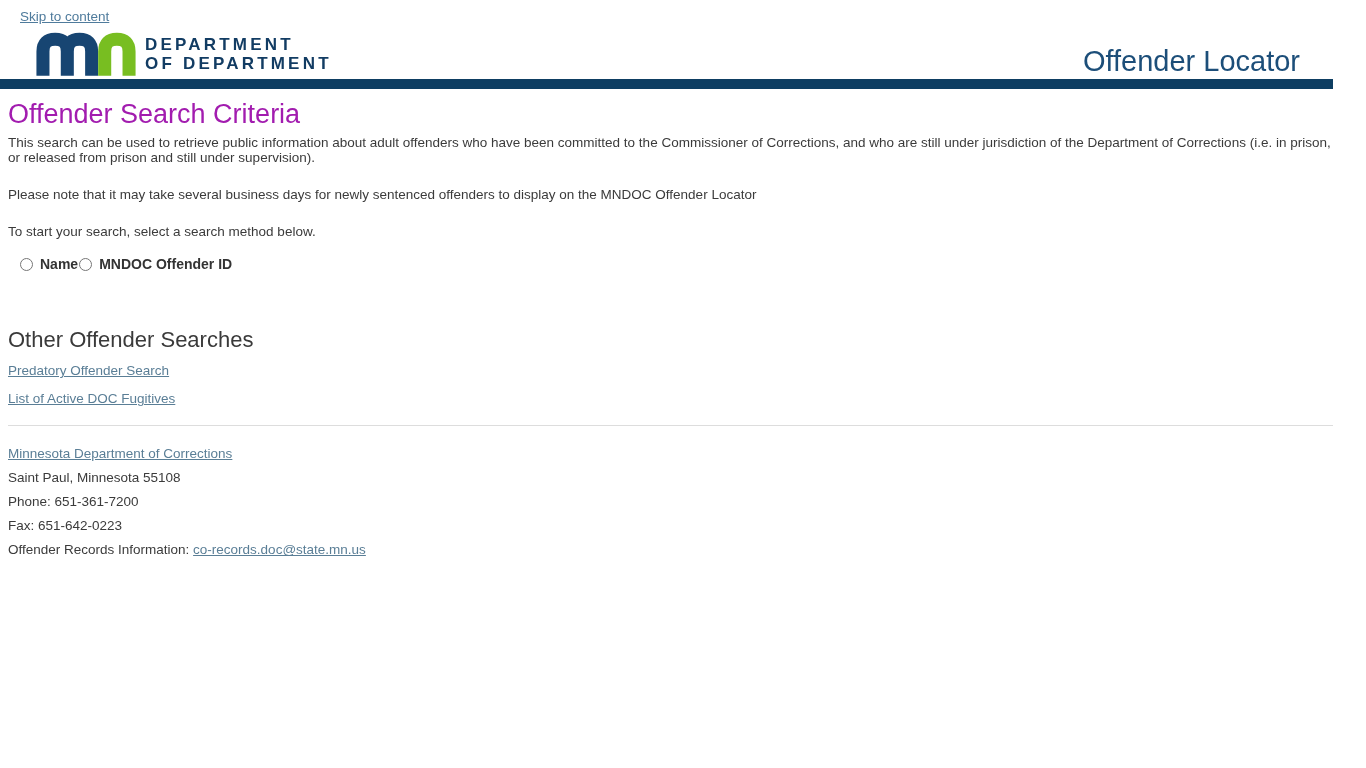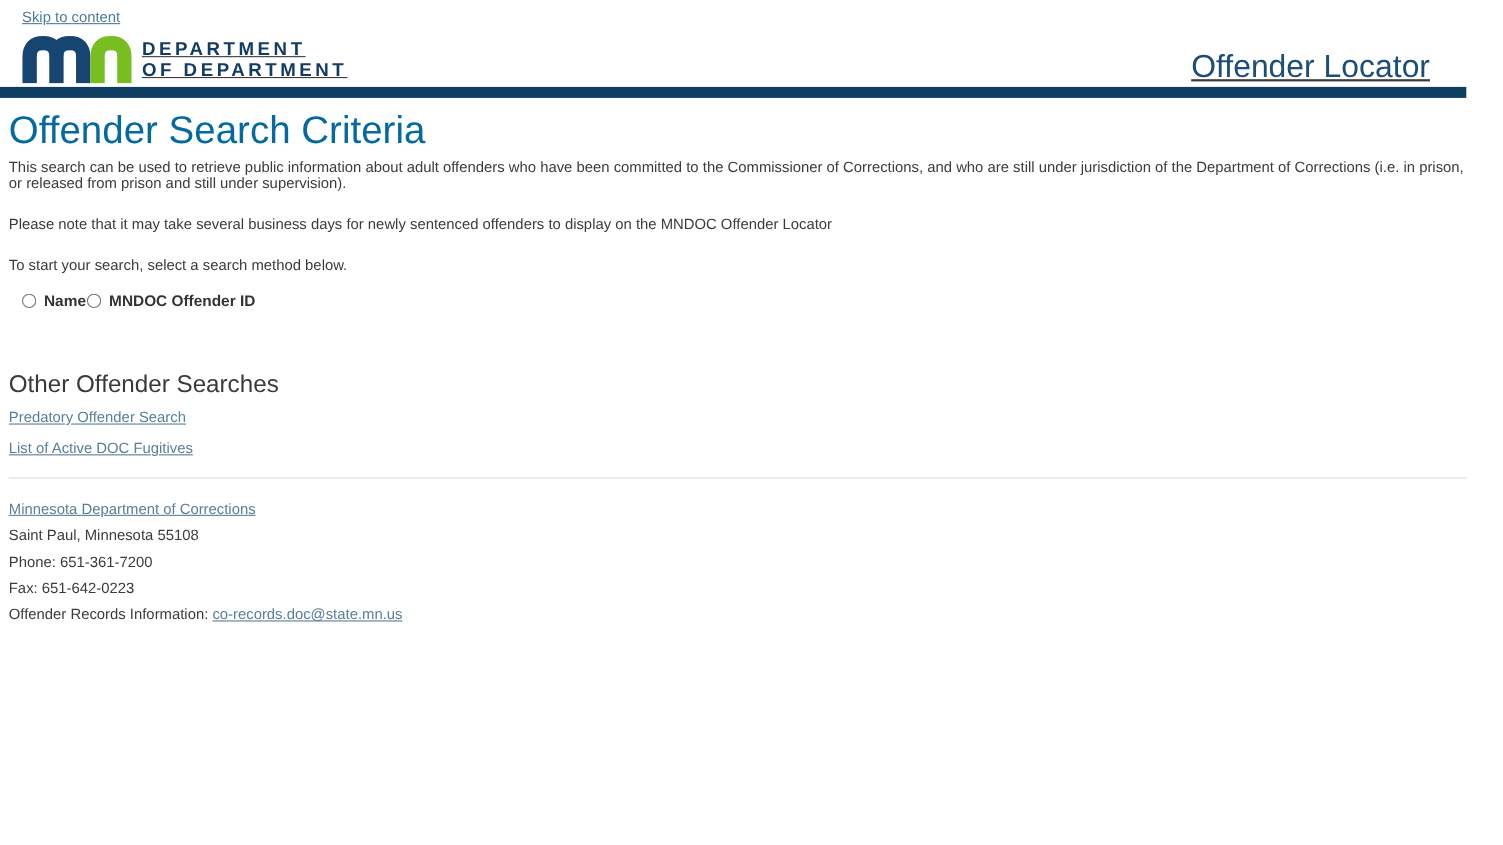--- a/index.html
+++ b/index.html
@@ -20,25 +20,24 @@
   .muted-link { color: #5a7e96; }
 
   
   .skip-row { padding: 7px 0 0 20px; }
   .skip-link { font-size: 13.5px; color: #4f7b9c; }
 
   .header-row {
     display: flex;
     justify-content: space-between;
     align-items: flex-end;
-    padding-left: 20px;
+    padding-left: 36px;
     padding-right: 66px;
     margin-top: 7px;
     margin-bottom: 3px;
-    text-decoration: underline;
   }
   .logo-lockup {
     display: flex;
     align-items: center;
     gap: 9px;
     text-decoration: none;
   }
   .logo-mark { display: block; }
   .logo-text {
     font-weight: bold;
@@ -56,23 +55,23 @@
   }
   .header-bar {
     height: 10px;
     background: #0e3e62;
     width: calc(100% - 33px);
   }
 
   
   .main { margin: 0 33px 0 8px; }
   .h1 {
-    font-size: 35px;
+    font-size: 27px;
     font-weight: 400;
-    color: #0369a1;
+    color: #a21caf;
     margin: 10px 0 5px 0;
   }
   .body-text {
     font-size: 13.5px;
     line-height: 1.12;
     margin: 0 0 22px 0;
   }
   .radio-row {
     margin: 17px 0 0 12px;
     display: flex;

